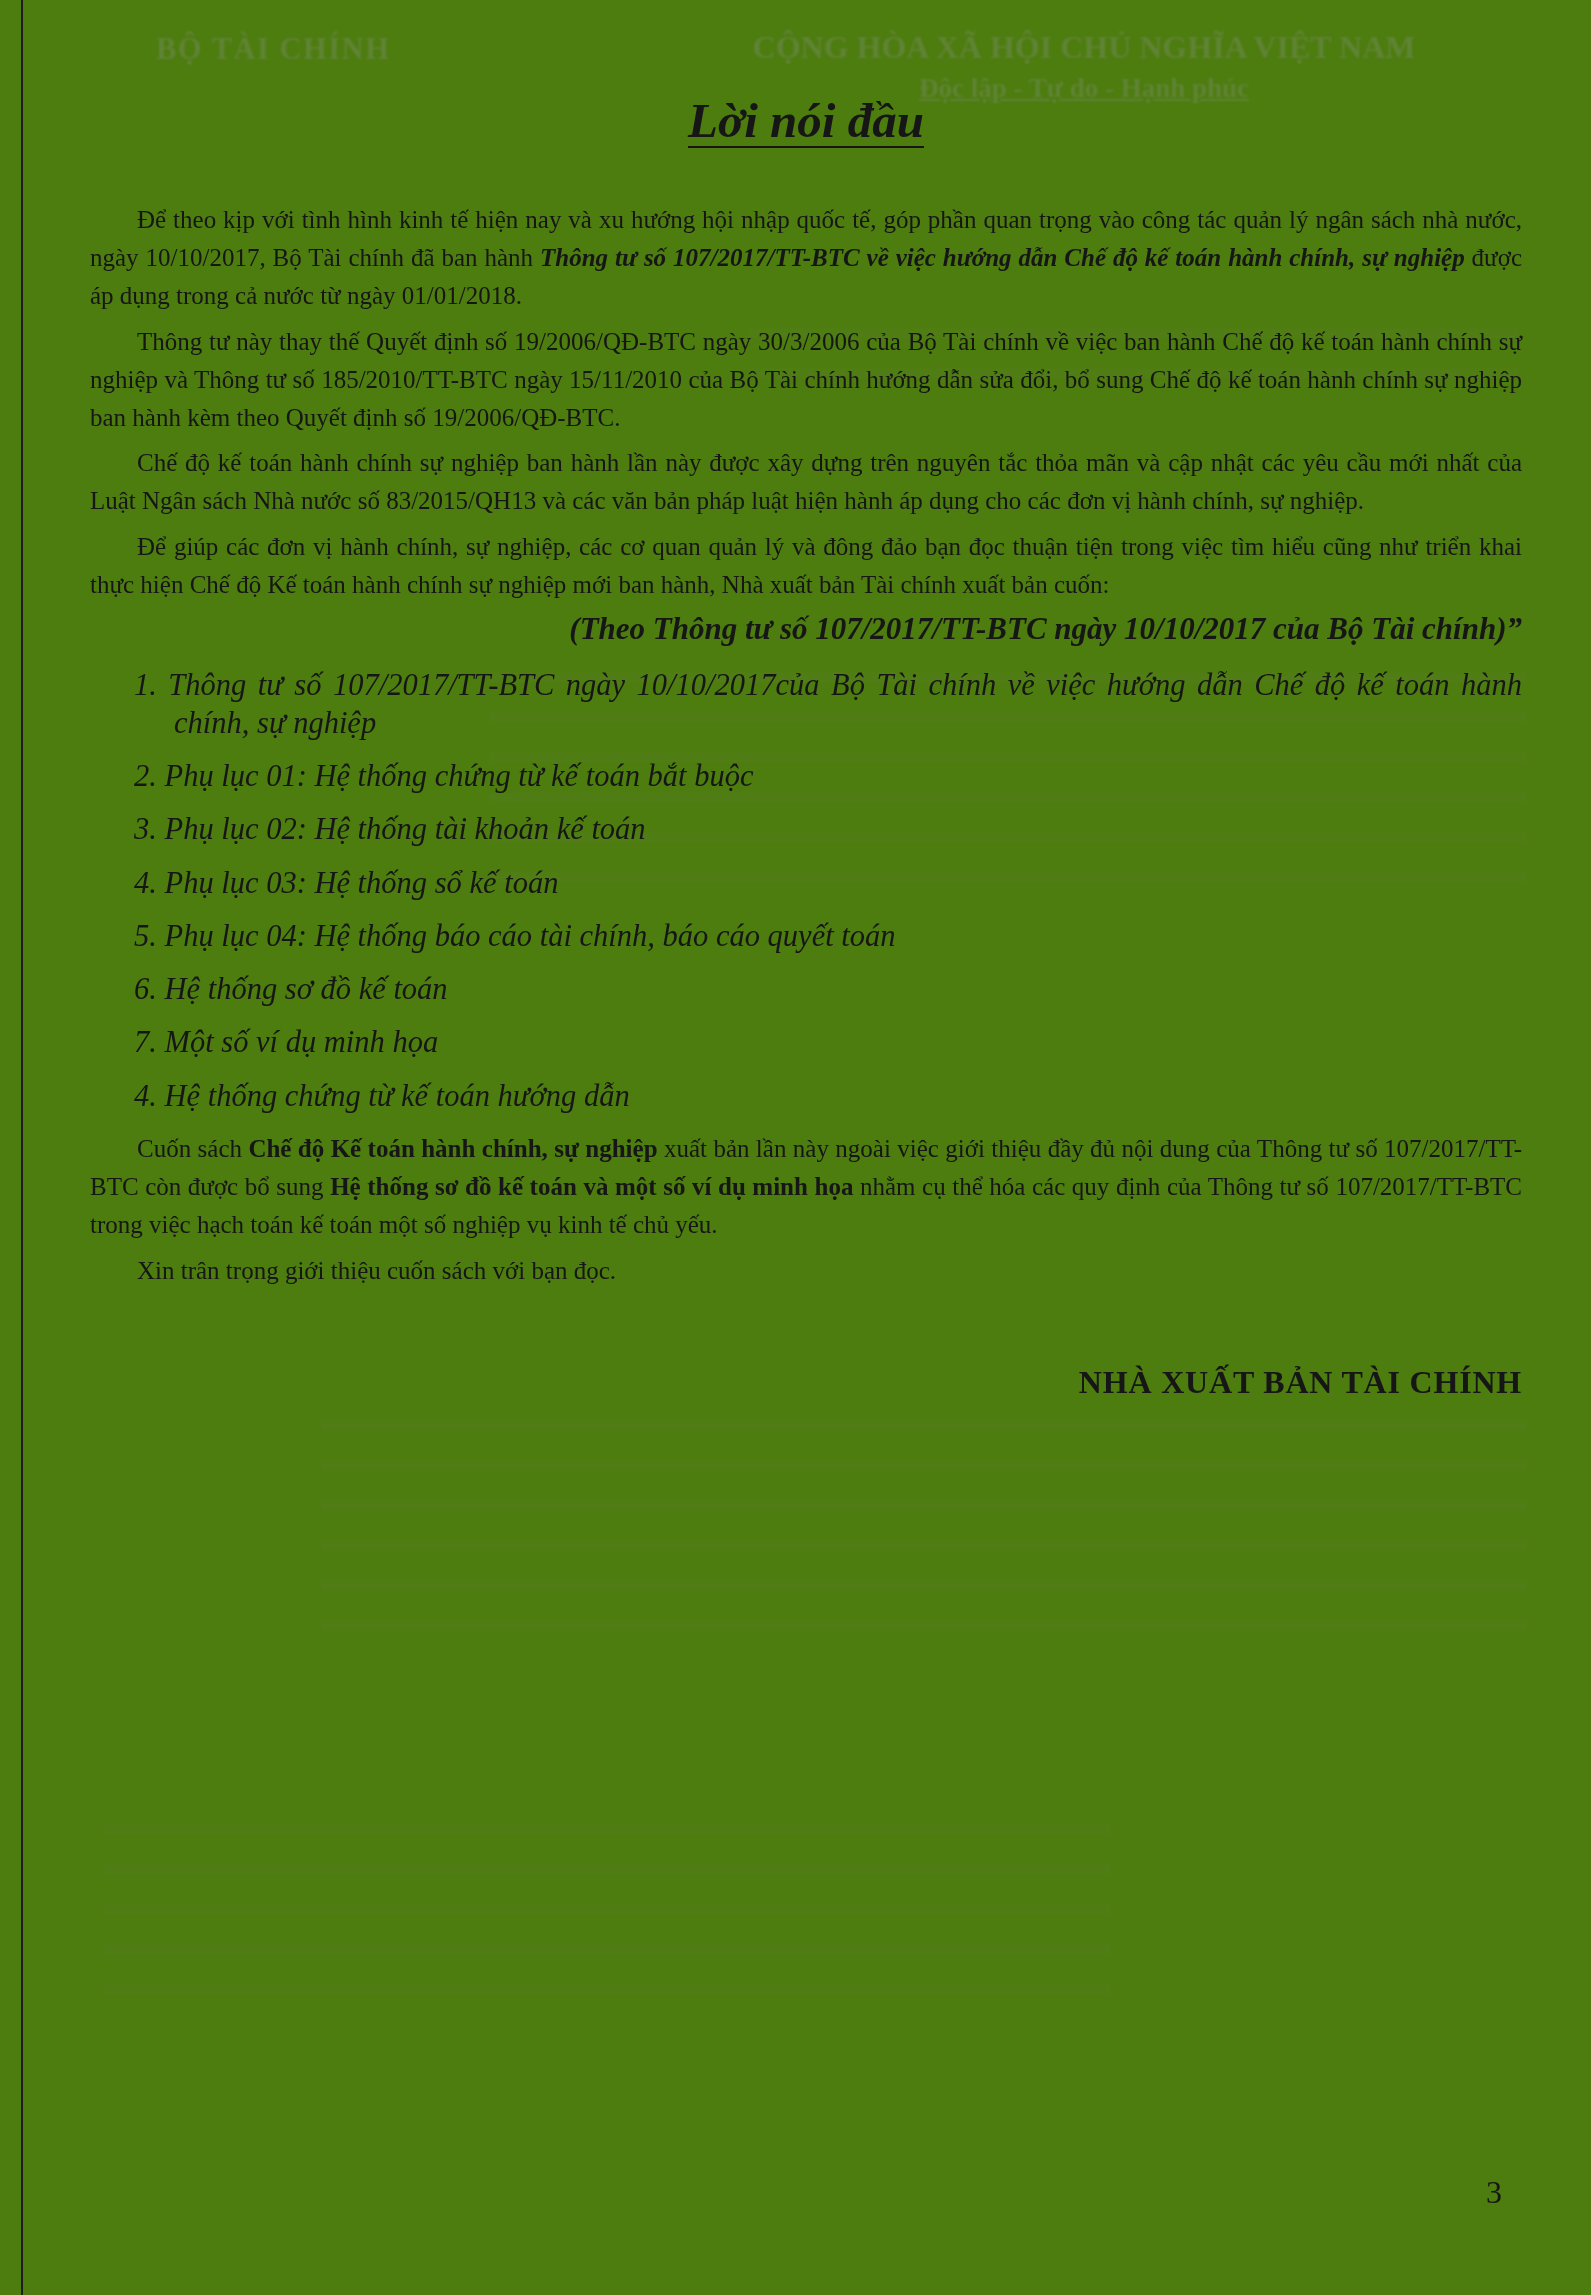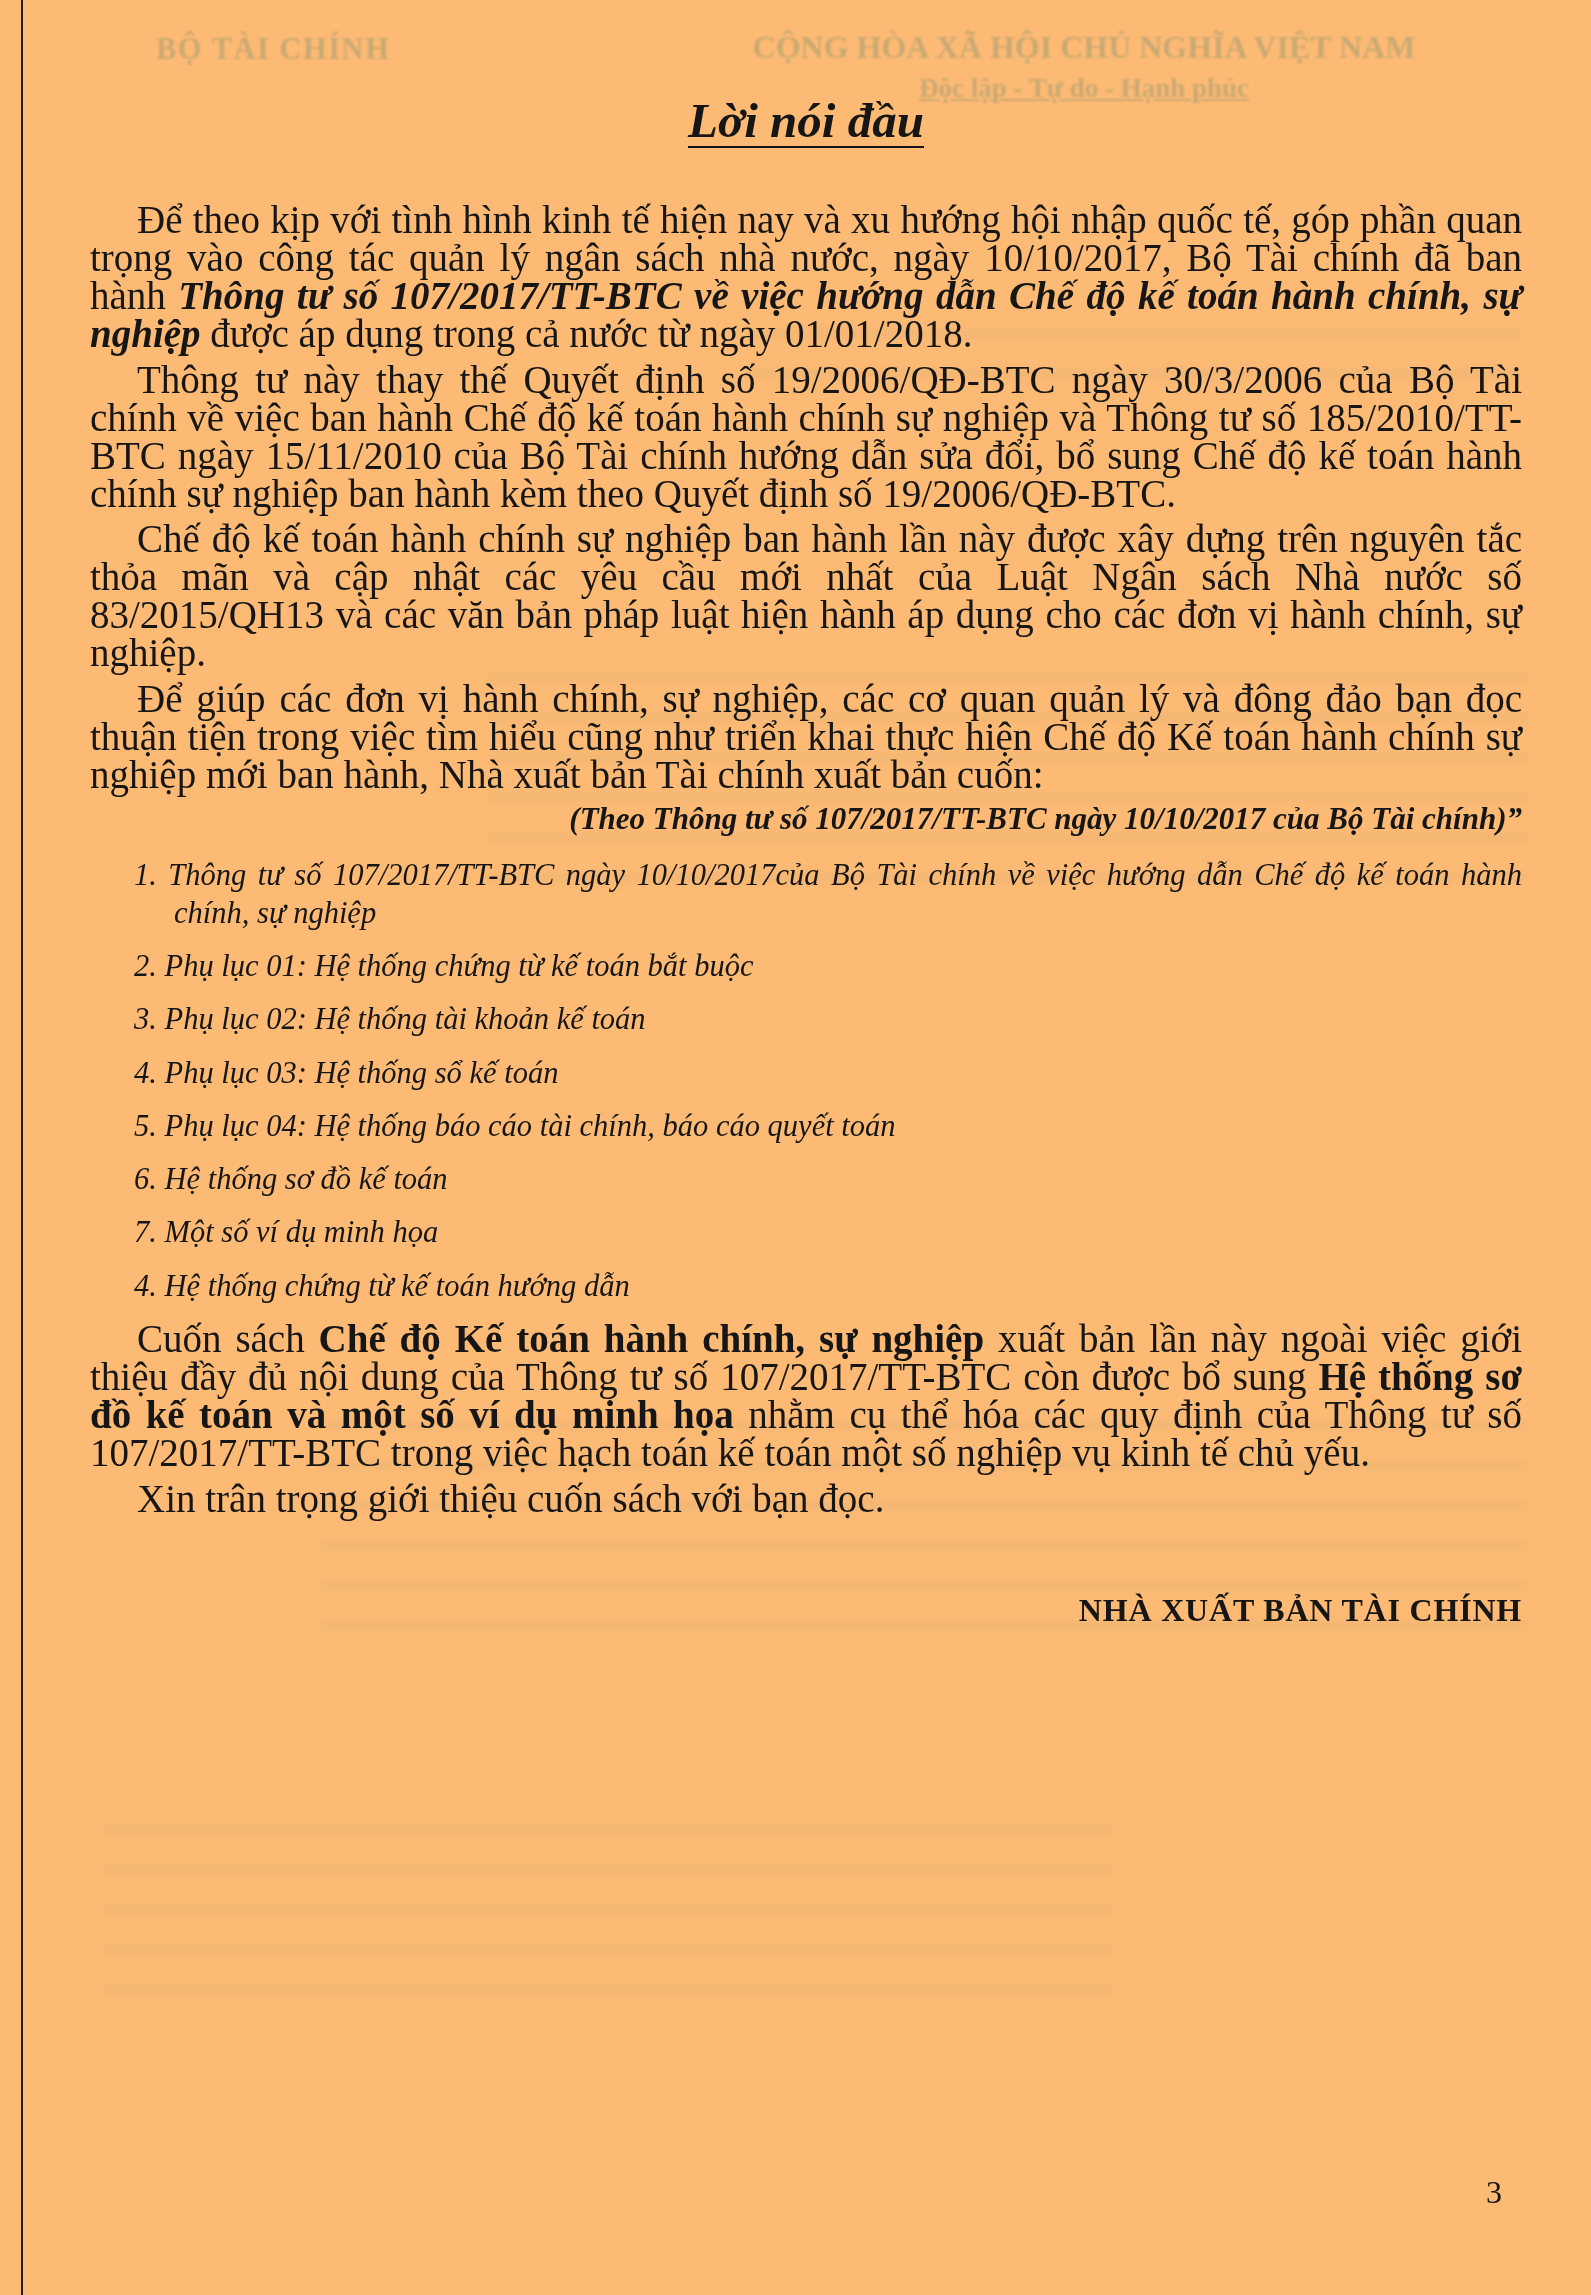--- a/index.html
+++ b/index.html
@@ -1,20 +1,20 @@
 <!DOCTYPE html>
 <html style="font-size:12.2px"><head>
 <meta charset="utf-8">
 <style>
   html, body { margin: 0; padding: 0; background: #ffffff; }
   .page {
     position: relative;
     width: 1592px;
     height: 2295px;
-    background: #fdba74;
+    background: #4d7c0f;
     font-family: "Liberation Serif", "DejaVu Serif", serif;
     color: #161616;
     overflow: hidden;
   }
   .scan-edge {
     position: absolute;
     left: 20.6px; top: 0;
     width: 2.3px; height: 100%;
     background: #1d1d1d;
   }
@@ -56,21 +56,21 @@
     font-weight: bold;
     font-style: italic;
     margin: 0 0 52px 0;
   }
   h1.doc-title span {
     text-decoration: underline;
     text-decoration-thickness: 2.3px;
     text-underline-offset: 9.2px;
   }
   p.bp {
-    font-size: 39px;
+    font-size: 25px;
     line-height: 38px;
     text-align: justify;
     text-indent: 47px;
     margin: 0 0 7.6px 0;
   }
   .bi { font-weight: bold; font-style: italic; }
   .bb { font-weight: bold; }
   .book-title-1 {
     text-align: center;
     font-size: 32px;

